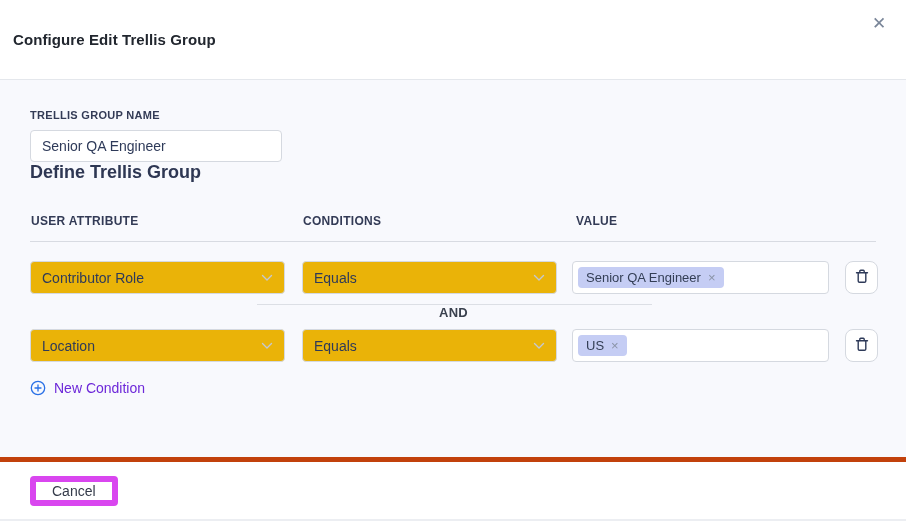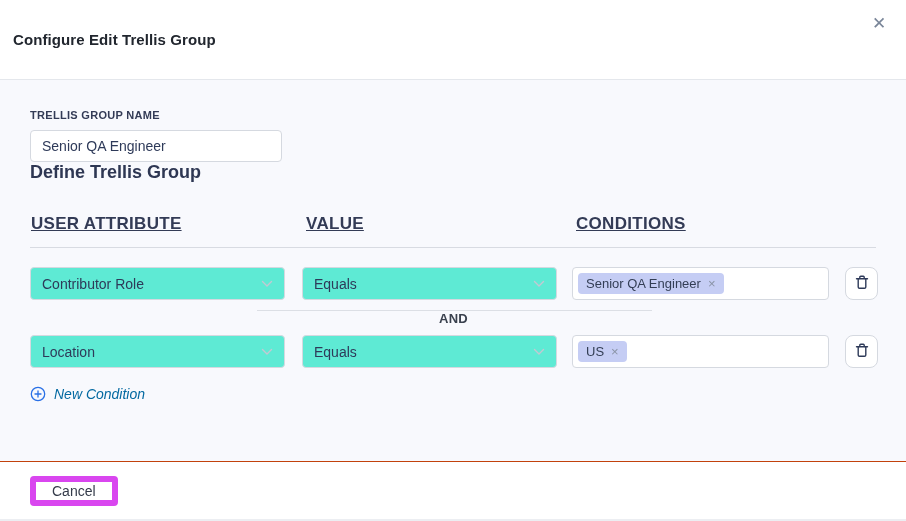--- a/index.html
+++ b/index.html
@@ -43,21 +43,21 @@
     font-size: 17px;
     line-height: 22px;
     cursor: pointer;
     font-family: "Liberation Sans", sans-serif;
   }
 
   
   .modal-body {
     height: 382px;
     background: #f8f9fd;
-    border-bottom: 1px solid #c2410c;
+    border-bottom: 5px solid #c2410c;
     padding: 29px 28px 0 30px;
   }
 
   .field-label {
     display: block;
     font-size: 11px;
     font-weight: 700;
     letter-spacing: 0.3px;
     color: #333b56;
     margin-bottom: 9px;
@@ -82,44 +82,43 @@
   }
 
   .grid-row { display: flex; align-items: center; }
   .c1 { width: 255px; margin-right: 17px; }
   .c2 { width: 255px; margin-right: 15px; }
   .c3 { width: 257px; margin-right: 16px; }
   .c4 { width: 33px; }
 
   .col-headers { margin-top: 31px; }
   .col-header {
-    font-size: 17px;
+    font-size: 12px;
     font-weight: 700;
     letter-spacing: 0.3px;
     color: #333b56;
     padding-left: 1px;
-    text-decoration: underline;
   }
   .col-header.c3 { padding-left: 4px; }
 
   .header-divider {
     margin-top: 13px;
     height: 1px;
     background: #d8dbe2;
     border: none;
     width: 846px;
   }
 
   .condition-row { margin-top: 19px; }
 
   .select-box {
     height: 33px;
     border: 1px solid #d5d9e0;
     border-radius: 4px;
-    background: #5eead4;
+    background: #eab308;
     display: flex;
     align-items: center;
     justify-content: space-between;
     padding: 0 11px;
     font-size: 14px;
     color: #2e3a59;
     cursor: pointer;
   }
   .chevron { display: flex; align-items: center; }
 
@@ -178,25 +177,24 @@
     color: #3a414e;
     padding: 0 14px 0 13px;
     letter-spacing: 0.3px;
   }
 
   .new-condition {
     margin-top: 18px;
     display: inline-flex;
     align-items: center;
     gap: 8px;
-    color: #0369a1;
+    color: #6d28d9;
     font-size: 14px;
     cursor: pointer;
     text-decoration: none;
-    font-style: italic;
   }
   .new-condition-label { font-size: 14px; }
 
   
   .modal-footer {
     height: 58px;
     background: #ffffff;
     display: flex;
     align-items: center;
     padding-left: 30px;
@@ -235,22 +233,22 @@
 
   <div class="modal-body">
 
     <label class="field-label">TRELLIS GROUP NAME</label>
     <input class="name-input" type="text" value="Senior QA Engineer" style="">
 
     <h2 class="section-heading">Define Trellis Group</h2>
 
     <div class="grid-row col-headers">
       <div class="col-header c1">USER ATTRIBUTE</div>
+      <div class="col-header c2">CONDITIONS</div>
       <div class="col-header c3">VALUE</div>
-      <div class="col-header c2">CONDITIONS</div>
       <div class="c4"></div>
     </div>
 
     <div class="header-divider"></div>
 
     
     <div class="grid-row condition-row">
       <div class="select-box c1">
         <span>Contributor Role</span>
         <span class="chevron">

